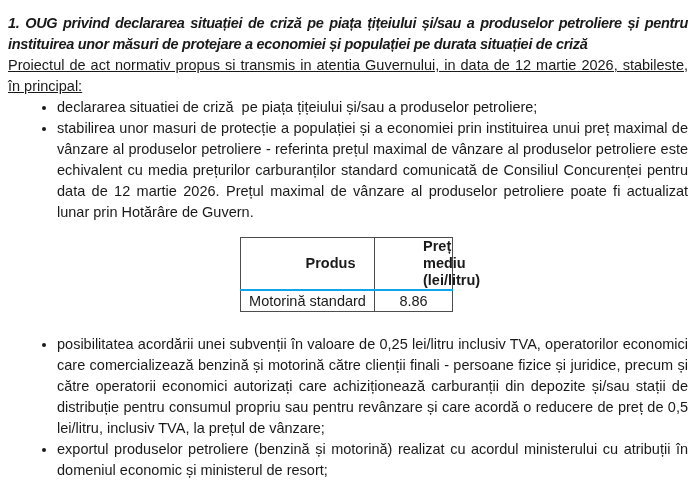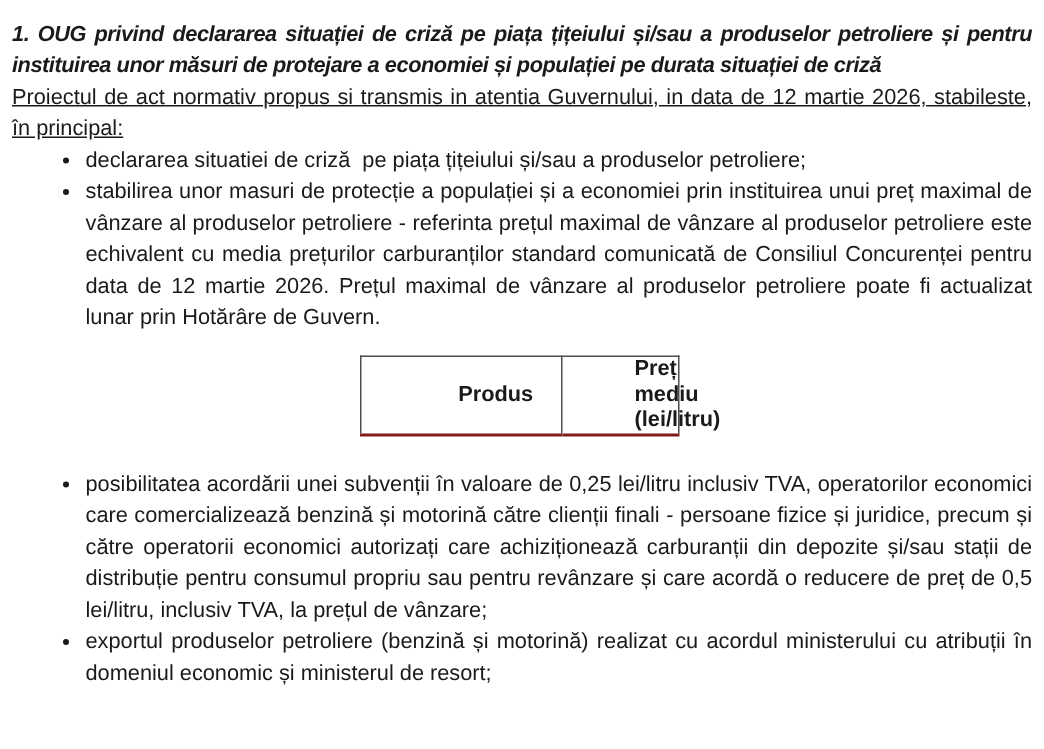--- a/index.html
+++ b/index.html
@@ -53,21 +53,21 @@
   .price-table th, .price-table td {
     border: 1px solid #4d4d4d;
     text-align: center;
     vertical-align: middle;
     padding: 0 2px;
   }
   .price-table thead th {
     font-weight: bold;
     line-height: 17px;
     height: 38px;
-    border-bottom: 2px solid #7f1d1d;
+    border-bottom: 2px solid #0ea5e9;
     padding-left: 48px;
   }
   .price-table tbody td {
     height: 20px;
     line-height: 19px;
     font-weight: normal;
   }
   ul.bullets.after {
     margin-top: 22px;
   }
@@ -92,20 +92,24 @@
         <col class="c-produs">
         <col class="c-pret">
       </colgroup>
       <thead>
         <tr>
           <th>Produs</th>
           <th>Preț mediu (lei/litru)</th>
         </tr>
       </thead>
       <tbody>
+        <tr>
+          <td>Motorină standard</td>
+          <td>8.86</td>
+        </tr>
       </tbody>
     </table>
   </div>
 
   <ul class="bullets after">
     <li>posibilitatea acordării unei subvenții în valoare de 0,25 lei/litru inclusiv TVA, operatorilor economici care comercializează benzină și motorină către clienții finali - persoane fizice și juridice, precum și către operatorii economici autorizați care achiziționează carburanții din depozite și/sau stații de distribuție pentru consumul propriu sau pentru revânzare și care acordă o reducere de preț de 0,5 lei/litru, inclusiv TVA, la prețul de vânzare;</li>
     <li>exportul produselor petroliere (benzină și motorină) realizat cu acordul ministerului cu atribuții în domeniul economic și ministerul de resort;</li>
 
   </ul>
 

